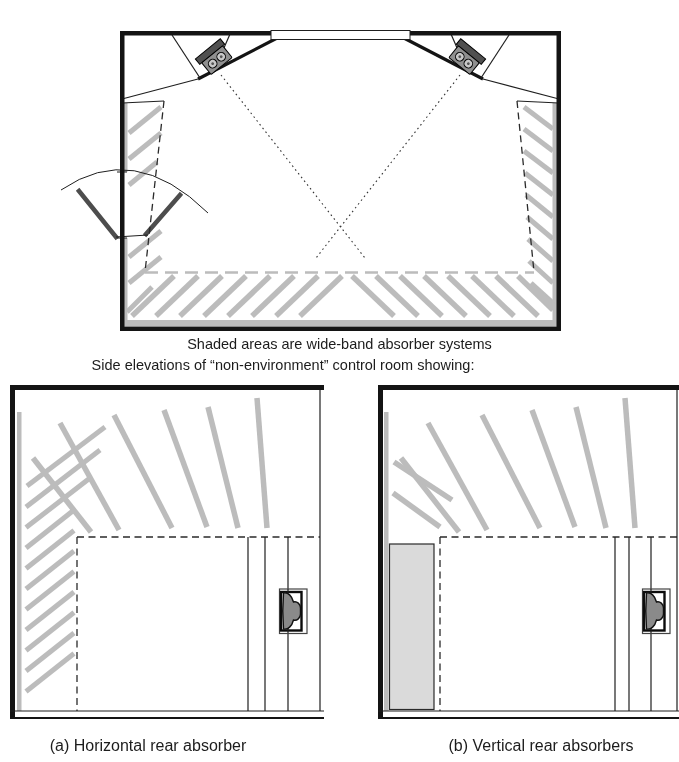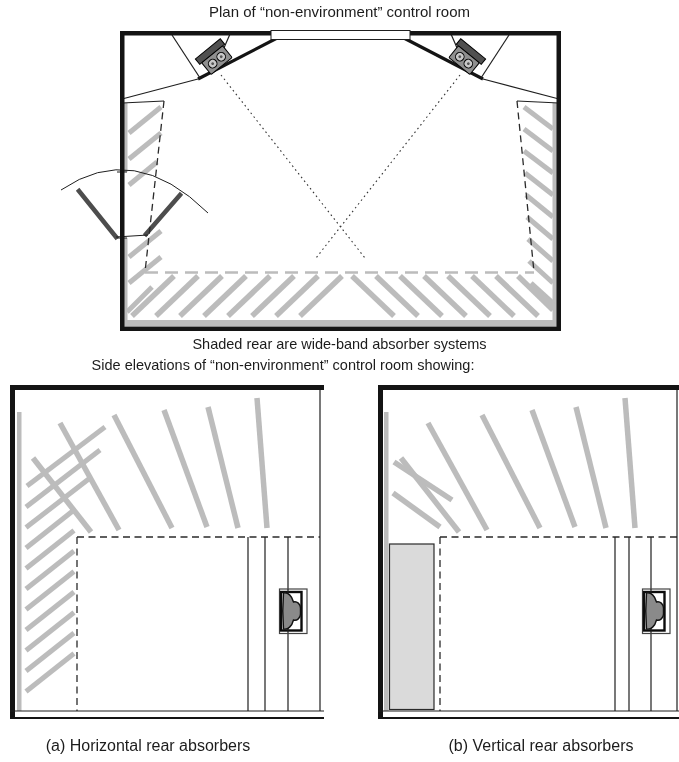--- a/index.html
+++ b/index.html
@@ -223,18 +223,17 @@
 
       <g transform="translate(363,0)">
         <rect x="279.5" y="589" width="27.5" height="44.5" fill="#ffffff" stroke="#444" stroke-width="1.2"></rect>
         <rect x="281" y="592" width="20.5" height="38.5" fill="none" stroke="#0c0c0c" stroke-width="2.4"></rect>
         <line class="thin" x1="288" y1="589" x2="288" y2="633"></line>
         <path d="M 283.5 593 C 288 592 292 596 293.5 602 C 297 601 300.5 604 300.5 608 L 300.5 614 C 300.5 618 297 621 293.5 620 C 292 626 288 630 283.5 629 C 282.5 617 282.5 605 283.5 593 Z" fill="#8a8a8a" stroke="#111" stroke-width="1.4"></path>
       </g>
     </g>
   </svg>
 
-  <div class="label t-plan">Plan of “non-environment” control room</div>
-  <div class="label t-shaded">Shaded rear are wide-band absorber systems</div>
+  <div class="label t-shaded">Shaded areas are wide-band absorber systems</div>
   <div class="label t-elev">Side elevations of “non-environment” control room showing:</div>
-  <div class="label t-capa">(a) Horizontal rear absorbers</div>
+  <div class="label t-capa">(a) Horizontal rear absorber</div>
   <div class="label t-capb">(b) Vertical rear absorbers</div>
 </div>
 
 </body></html>

